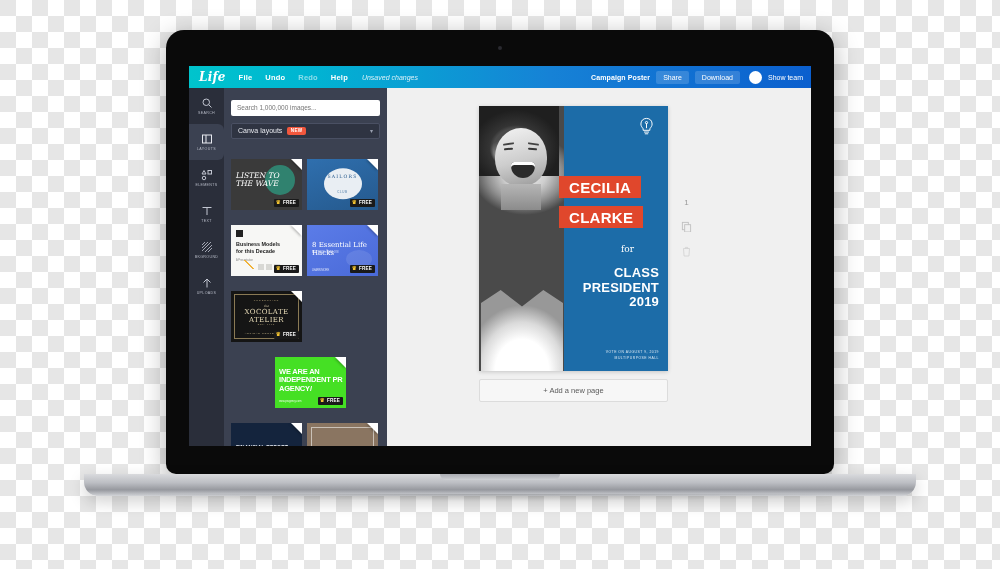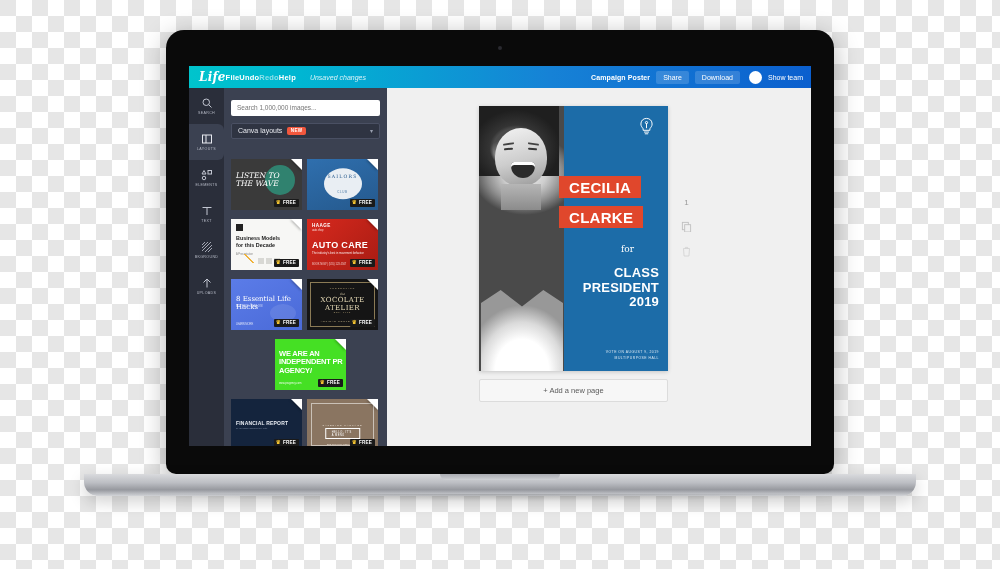--- a/index.html
+++ b/index.html
@@ -55,21 +55,21 @@
   #topbar {
     position: absolute; left: 0; top: 0; width: 622px; height: 22px;
     background: linear-gradient(90deg,#00c4cc 0%,#00b6d2 18%,#1682d6 58%,#0b5fce 100%);
     display: flex; align-items: center; color: #fff;
   }
   #canva-logo {
     font-family: "DejaVu Serif", serif; font-style: italic;
     font-size: 12px; font-weight: 700; margin-left: 10px; letter-spacing: .2px;
   }
   .menu-item {
-    font-size: 7.5px; font-weight: 700; color: #ffffff;
+    font-size: 7.5px; font-weight: 700; margin-left: 13px; color: #ffffff;
     letter-spacing: .2px; cursor: pointer; text-align: center;
   }
   .menu-item.dim { color: rgba(255,255,255,.55); }
   #unsaved {
     font-size: 7px; font-style: italic; margin-left: 14px;
     color: rgba(255,255,255,.85);
   }
   #topbar-right {
     margin-left: auto; display: flex; align-items: center; margin-right: 8px; gap: 6px;
   }
@@ -121,21 +121,21 @@
   }
   #layout-select-label { font-size: 7px; color: #e6e8ee; }
   #new-badge {
     font-size: 4.6px; font-weight: 700; color: #fff; background: #f2573d;
     padding: 1.5px 3.5px; border-radius: 2px; margin-left: 5px; letter-spacing: .3px;
   }
   #chev { margin-left: auto; color: #9aa0b0; font-size: 6px; }
 
   #thumb-grid {
     position: absolute; left: 0; top: 59px; width: 163px; height: 299px;
-    padding: 12px 7px; display: flex; flex-wrap: wrap; gap: 9px 5px;
+    padding: 12px 7px; display: flex; flex-wrap: wrap; gap: 15px 5px;
     align-content: flex-start; overflow: hidden;
   }
   .thumb {
     width: 71px; height: 51px; position: relative; overflow: hidden;
     cursor: pointer; flex: none;
   }
   .thumb .corner {
     position: absolute; right: 0; top: 0; width: 0; height: 0;
     border-left: 11px solid transparent; border-top: 11px solid #ffffff;
     filter: drop-shadow(-1px 1px 1px rgba(0,0,0,.25));
@@ -433,32 +433,20 @@
               <i></i>
               <i></i>
             </div>
           <div class="corner"></div>
           <div class="free-badge">
             <span class="crown">♛</span>
             <span>FREE</span>
           </div>
         </div>
 
-        <div class="thumb th4">
-          <div class="t-txt brand">HAAGE</div>
-          <div class="t-txt brand2">auto shop</div>
-          <div class="t-txt ttl">AUTO CARE</div>
-          <div class="t-txt sub">The industry's best in movement behavior</div>
-          <div class="t-txt foot">BOOK NOW  |  (555) 123 4567</div>
-          <div class="corner"></div>
-          <div class="free-badge">
-            <span class="crown">♛</span>
-            <span>FREE</span>
-          </div>
-        </div>
 
         <div class="thumb th5">
           <div class="bg"></div>
           <div class="t-txt ttl">8 Essential Life Hacks</div>
           <div class="t-txt sub">BY BEN MASON</div>
           <div class="t-txt foot">LEARN MORE</div>
           <div class="corner"></div>
           <div class="free-badge">
             <span class="crown">♛</span>
             <span>FREE</span>

